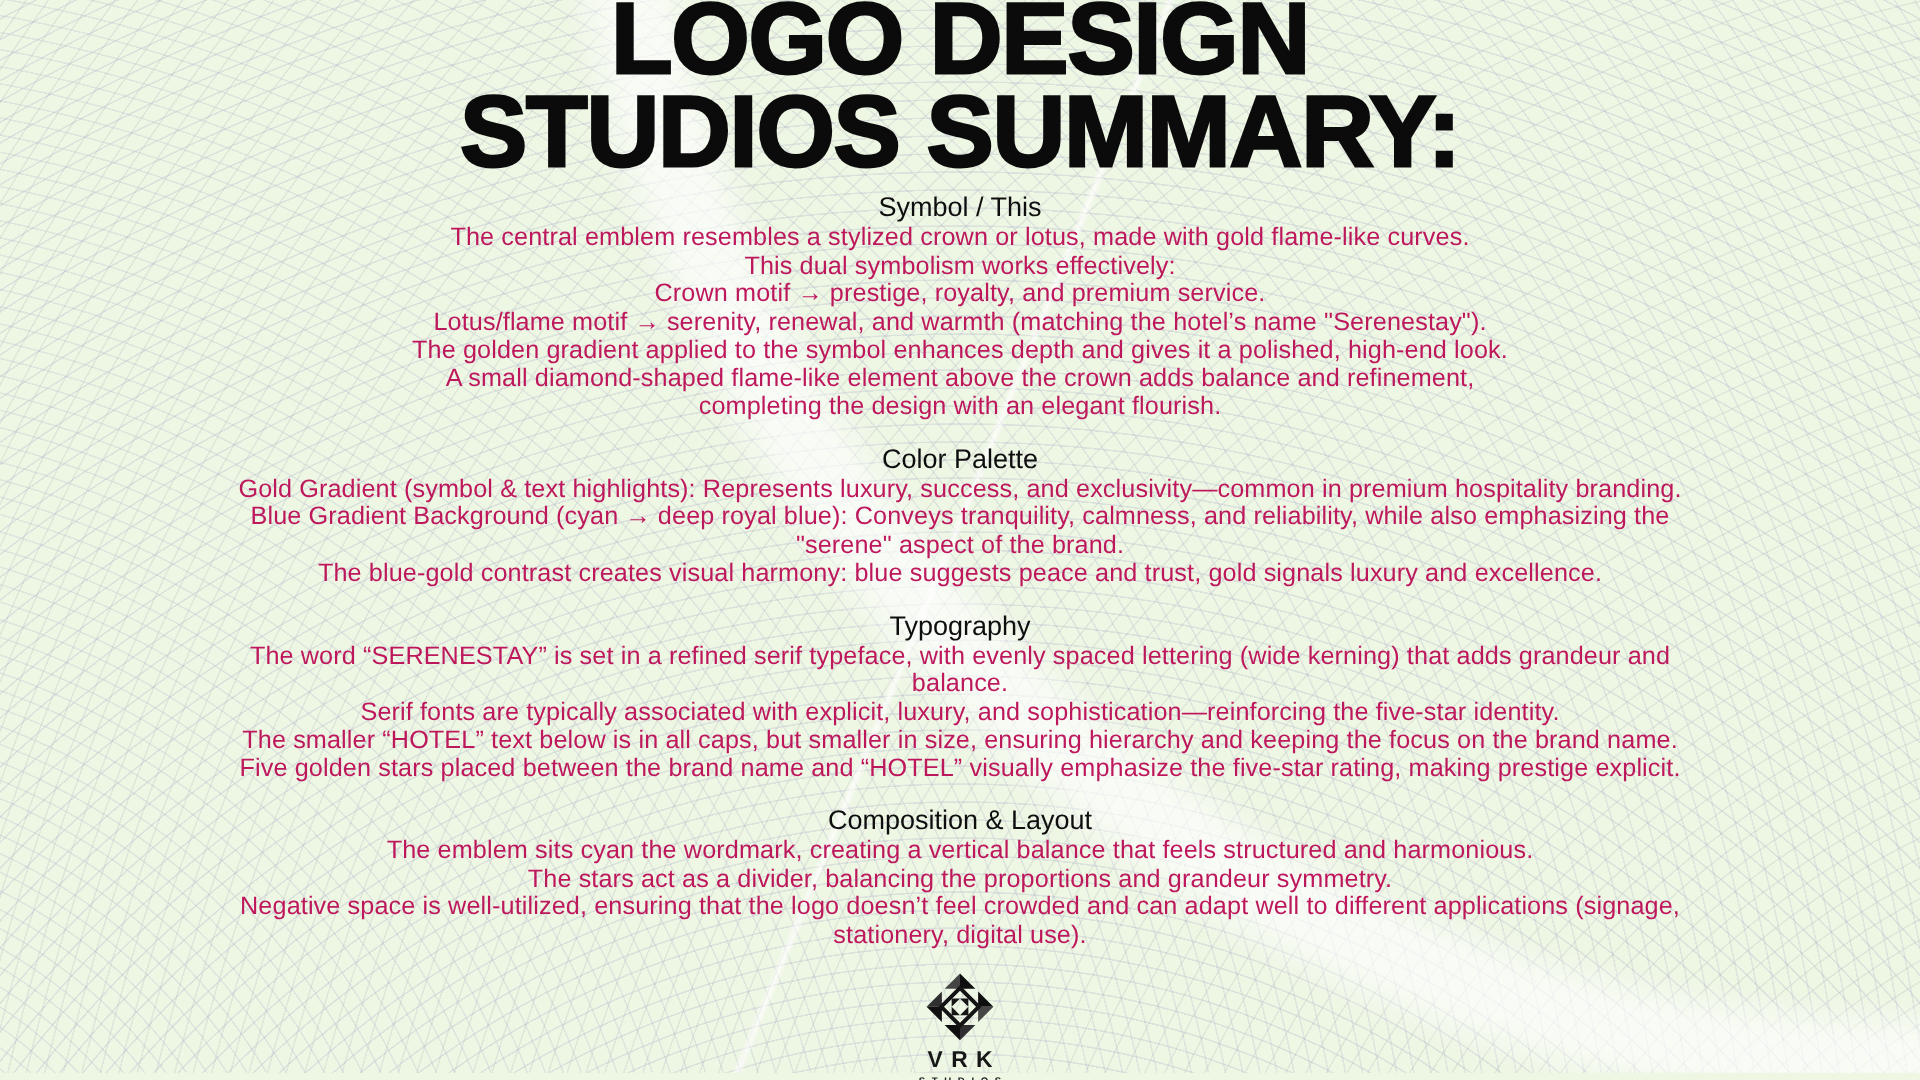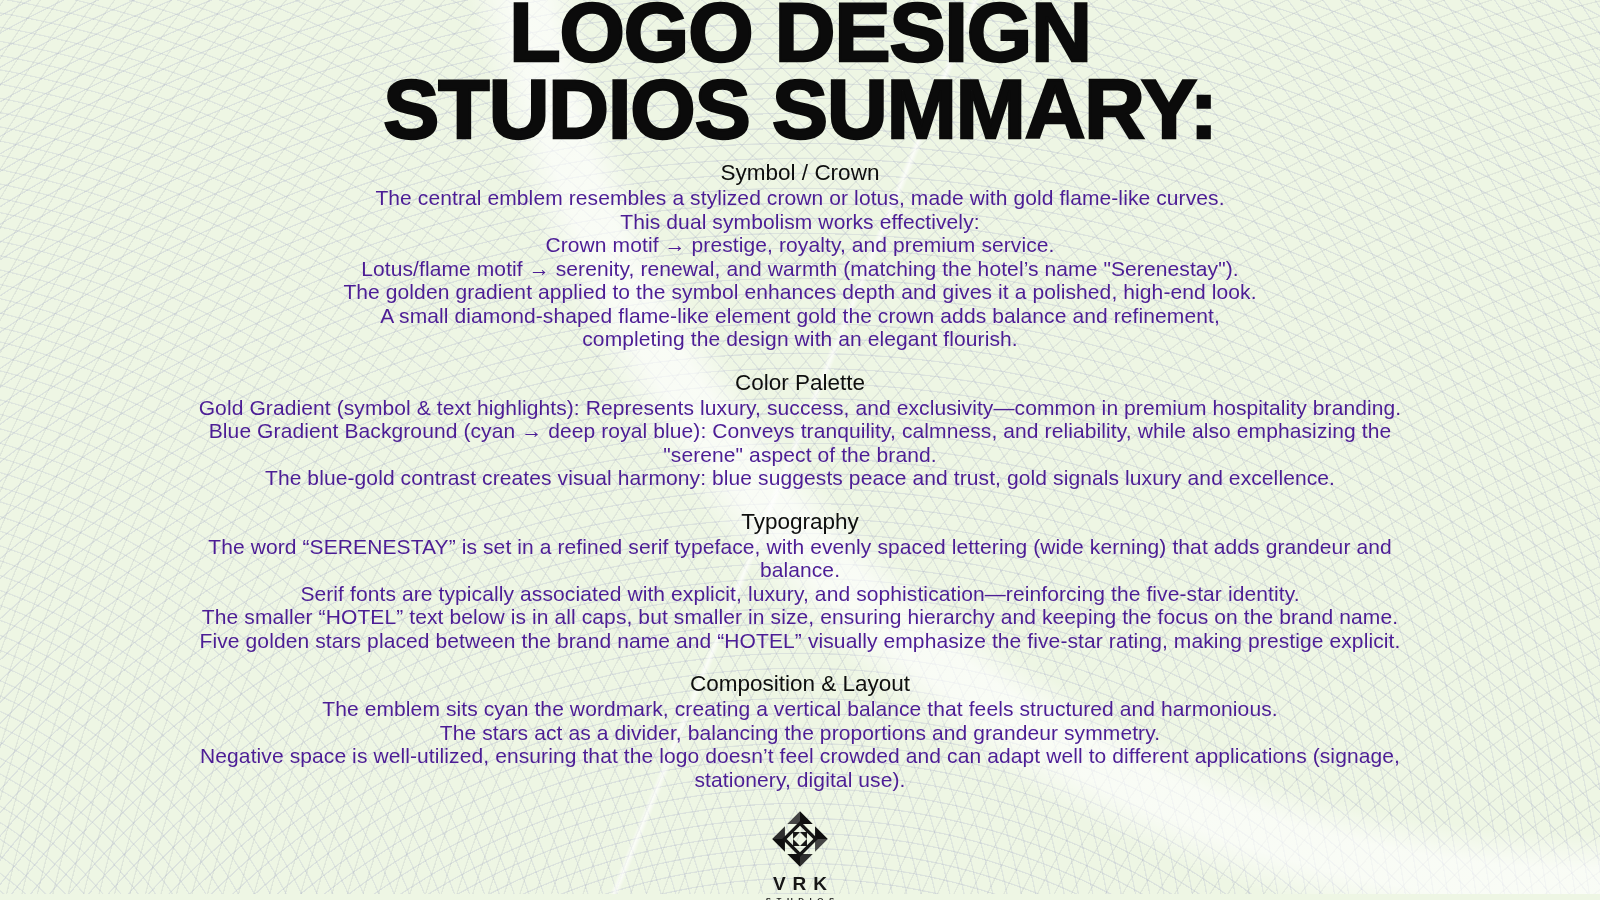--- a/index.html
+++ b/index.html
@@ -57,21 +57,21 @@
     color: #0e0e0e;
   }
   .seg-bold  { font-weight: normal; }
   .seg-light { font-weight: normal; }
 
   .line {
     font-size: 21px;
     line-height: 23.5px;
     font-weight: normal;
     white-space: nowrap;
-    color: #4c1d95;
+    color: #be185d;
     letter-spacing: 0.1px;
   }
 
   
   .footer { margin-top: 12px; }
 
   .logo-svg { width: 58px; height: 58px; display: block; margin: 0 auto; }
 
   .brand {
     margin-top: 5px;
@@ -100,27 +100,27 @@
 
   <div class="content">
 
     <header class="title">
       <div>LOGO DESIGN</div>
       <div>STUDIOS SUMMARY:</div>
     </header>
 
     <main class="sections" id="sections">
         <section class="section">
-          <h2 class="sec-title"><span class="seg-bold">Symbol</span><span class="seg-light"> / </span><span class="seg-bold">Crown</span></h2>
+          <h2 class="sec-title"><span class="seg-bold">Symbol</span><span class="seg-light"> / </span><span class="seg-bold">This</span></h2>
           <div class="line">The central emblem resembles a stylized crown or lotus, made with gold flame-like curves.</div>
           <div class="line">This dual symbolism works effectively:</div>
           <div class="line">Crown motif → prestige, royalty, and premium service.</div>
           <div class="line">Lotus/flame motif → serenity, renewal, and warmth (matching the hotel’s name "Serenestay").</div>
           <div class="line">The golden gradient applied to the symbol enhances depth and gives it a polished, high-end look.</div>
-          <div class="line">A small diamond-shaped flame-like element gold the crown adds balance and refinement,</div>
+          <div class="line">A small diamond-shaped flame-like element above the crown adds balance and refinement,</div>
           <div class="line">completing the design with an elegant flourish.</div>
         </section>
         <section class="section">
           <h2 class="sec-title"><span class="seg-bold">Color Palette</span></h2>
           <div class="line">Gold Gradient (symbol &amp; text highlights): Represents luxury, success, and exclusivity—common in premium hospitality branding.</div>
           <div class="line">Blue Gradient Background (cyan → deep royal blue): Conveys tranquility, calmness, and reliability, while also emphasizing the</div>
           <div class="line">"serene" aspect of the brand.</div>
           <div class="line">The blue-gold contrast creates visual harmony: blue suggests peace and trust, gold signals luxury and excellence.</div>
         </section>
         <section class="section">

